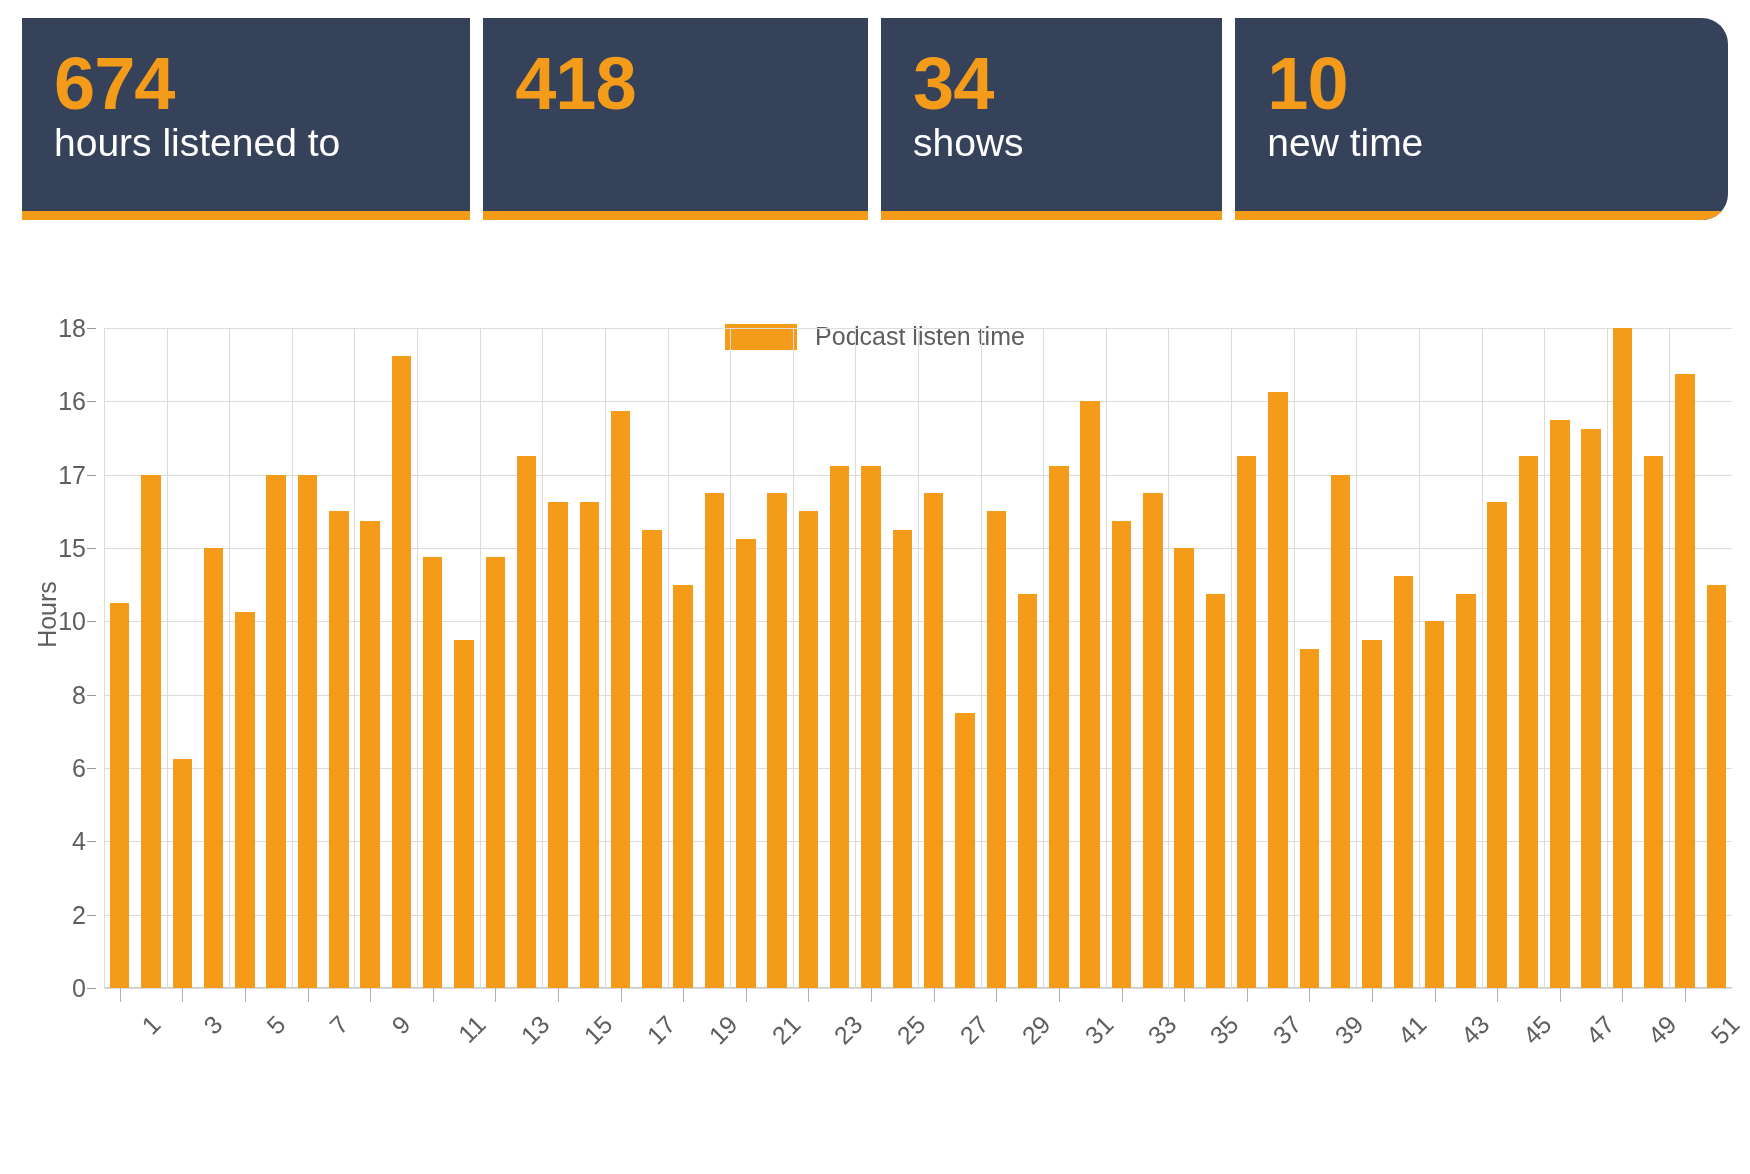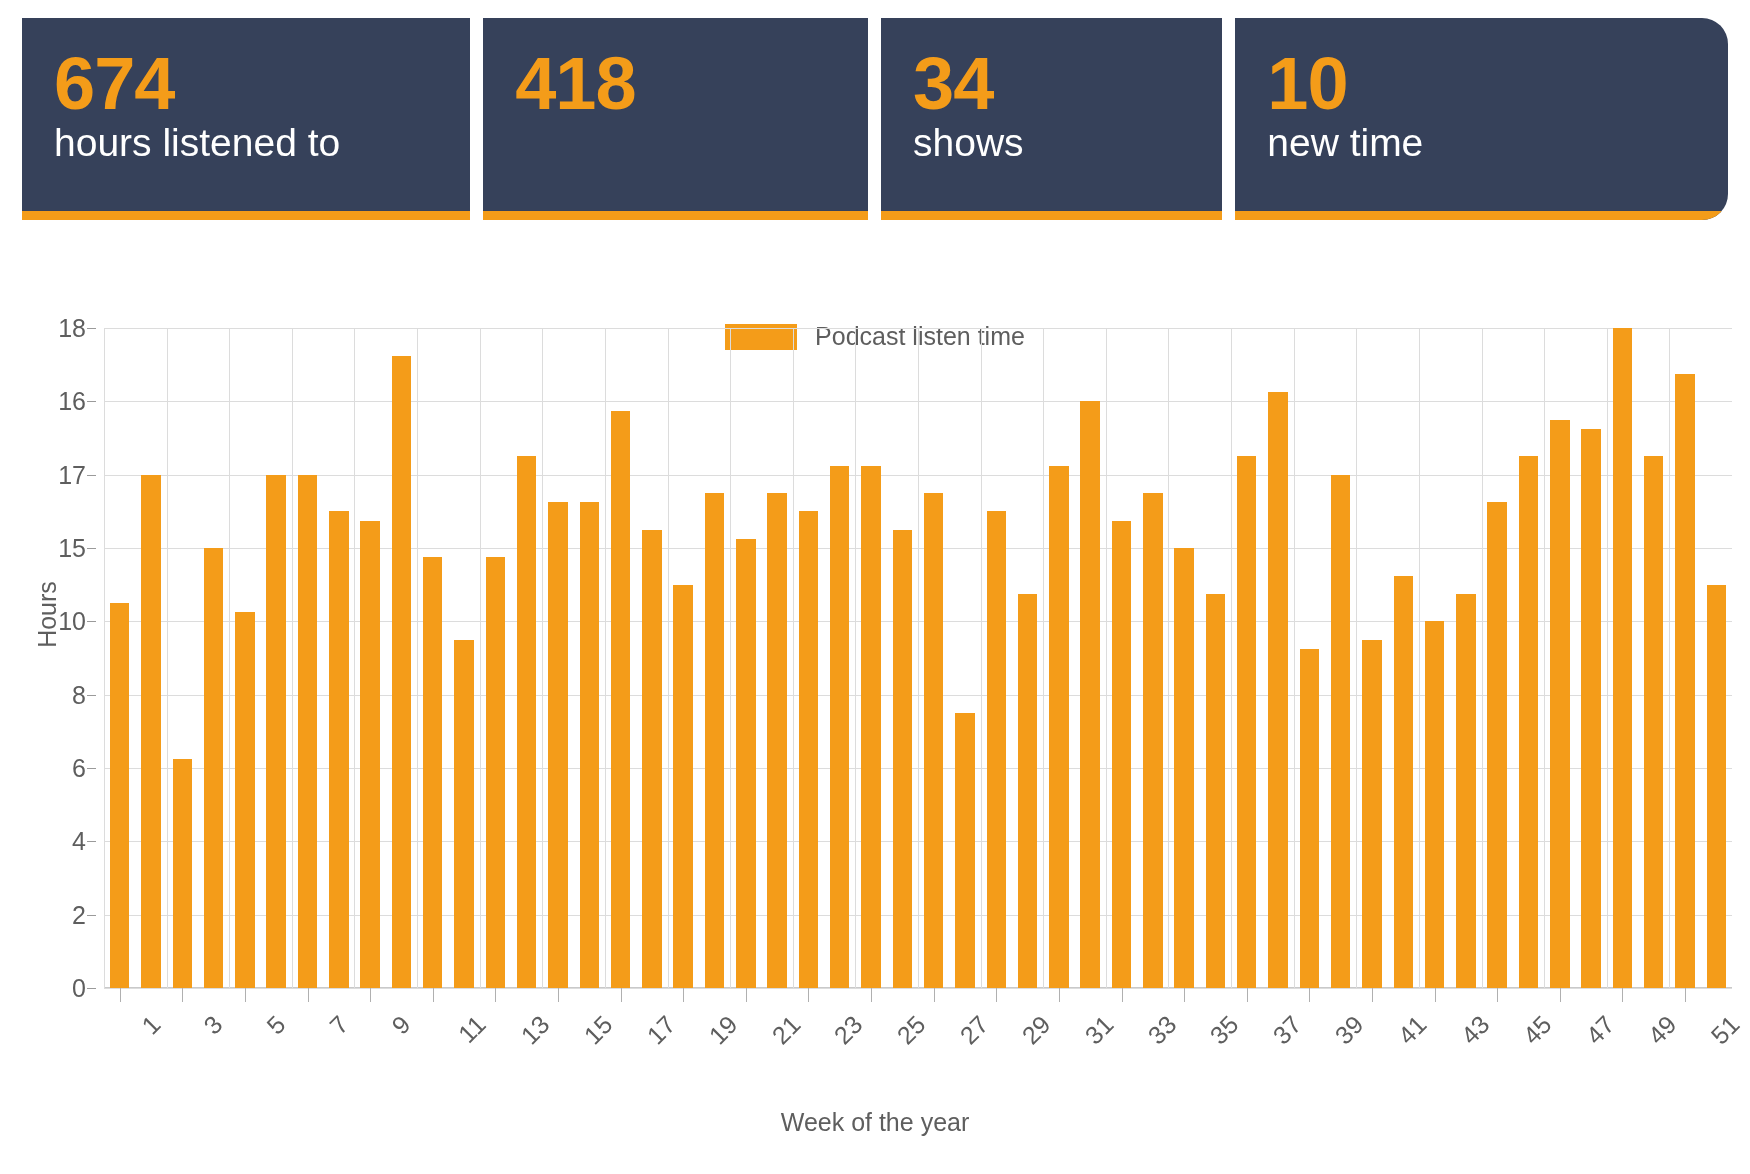--- a/index.html
+++ b/index.html
@@ -415,15 +415,14 @@
       <div class="xtick-label" style="left: 1342.58px;">43</div>
       <div class="xtick-mark" style="left: 1393.19px;"></div>
       <div class="xtick-label" style="left: 1405.19px;">45</div>
       <div class="xtick-mark" style="left: 1455.81px;"></div>
       <div class="xtick-label" style="left: 1467.81px;">47</div>
       <div class="xtick-mark" style="left: 1518.42px;"></div>
       <div class="xtick-label" style="left: 1530.42px;">49</div>
       <div class="xtick-mark" style="left: 1581.04px;"></div>
       <div class="xtick-label" style="left: 1593.04px;">51</div>
     </div>
-  <div id="xlabel">Week of the year</div>
 
 </div>
 
 </body></html>

